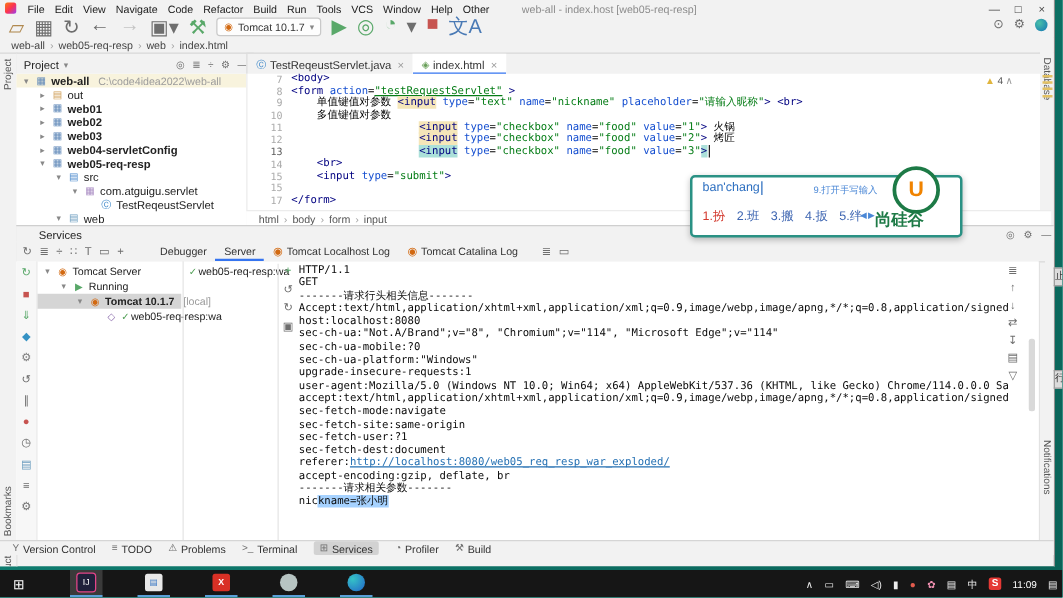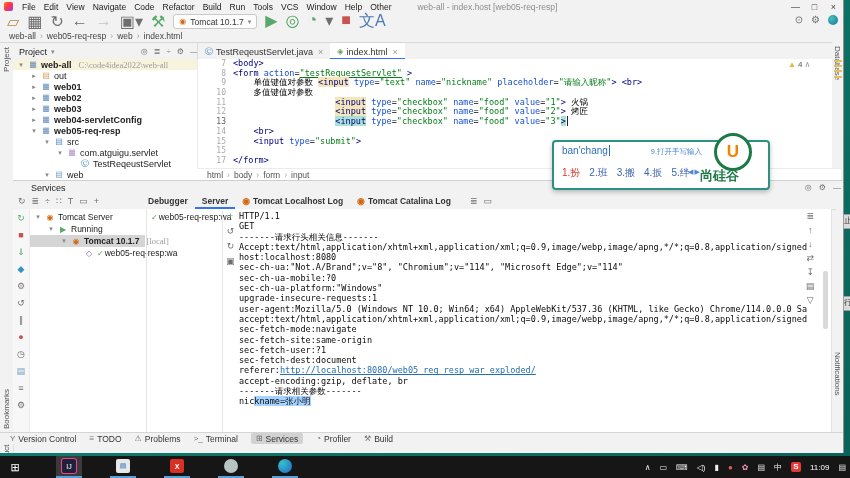--- a/index.html
+++ b/index.html
@@ -27,21 +27,21 @@
   .vlabel-r{position:absolute;left:1px;writing-mode:vertical-rl;font-size:8px;color:#555;white-space:nowrap;}
   .stripe-mark{position:absolute;left:2px;width:8px;height:2px;background:#e3c163;}
   
   #project-header{position:absolute;left:13px;top:42px;width:184px;height:17px;display:flex;align-items:center;gap:4px;padding-left:6px;font-size:9px;color:#222;background:#f2f2f2;border-top:1px solid #d8d8d8;}
   #project-header .spacer{flex:1;}
   #project-tree{position:absolute;left:13px;top:59px;width:184px;height:121px;background:#fff;overflow:hidden;}
   .trow{display:flex;align-items:center;gap:3px;height:11px;font-size:9px;white-space:nowrap;color:#222;}
   .trow .arr{width:8px;flex:none;color:#888;font-size:7px;text-align:center;}
   .trow .ic{width:10px;flex:none;font-size:8px;text-align:center;}
   .trow .lbl.b{font-weight:bold;}
-  .trow .sfx{color:#9b9b9b;font-size:8.5px;margin-left:4px;font-family:Liberation Serif, serif;}
+  .trow .sfx{color:#9b9b9b;font-size:8.5px;margin-left:4px;}
   .trow .chk{color:#4f9f54;font-size:8px;margin-right:-2px;}
   .trow.hl{background:#f8f3dd;}
   .trow.sel{background:#d5d5d5;}
   
   #tabbar{position:absolute;left:197px;top:42px;width:634px;height:17px;display:flex;background:#f2f2f2;border-top:1px solid #d8d8d8;border-left:1px solid #dcdcdc;}
   .tab{display:flex;align-items:center;gap:3px;padding:0 7px;font-size:9px;color:#333;}
   .tab.active{background:#fff;box-shadow:inset 0 -2px 0 var(--accent);}
   .tab .ic{font-size:8px;}
   .tab-close{color:#999;margin-left:2px;}
   #editor{position:absolute;left:197px;top:59px;width:634px;height:109px;background:#fff;overflow:hidden;border-left:1px solid #ececec;}
@@ -57,21 +57,21 @@
   .tk-taghl{color:var(--tag_navy);background:var(--hl_tan);}
   .tk-taghl2{color:var(--tag_navy);background:var(--hl_cyan);}
   .tk-caret{border-left:1px solid #222;margin-left:1px;}
   #inspect-widget{position:absolute;left:788px;top:60px;font-size:8px;color:#555;display:flex;gap:2px;align-items:center;}
   #ed-breadcrumb{position:absolute;left:197px;top:168px;width:634px;height:12px;display:flex;align-items:center;gap:4px;padding-left:10px;font-size:8.5px;color:#555;background:#fff;border-top:1px solid #ececec;}
   
   #svc-header{position:absolute;left:13px;top:180px;width:818px;height:13px;display:flex;align-items:center;background:#f2f2f2;border-top:1px solid #cfcfcf;font-size:9px;color:#222;padding-left:18px;}
   #svc-header .spacer{flex:1;}
   #svc-toolbar{position:absolute;left:13px;top:193px;width:818px;height:16px;display:flex;align-items:center;background:#f2f2f2;border-bottom:1px solid #d9d9d9;padding-left:5px;gap:6px;}
   #svc-toolbar .ic{font-size:9px;}
-  #svc-tabs{display:flex;margin-left:36px;height:16px;font-weight:bold;}
+  #svc-tabs{display:flex;margin-left:16px;height:16px;}
   .stab{display:flex;align-items:center;gap:3px;padding:0 7px;font-size:8.5px;color:#333;white-space:nowrap;}
   .stab.active{box-shadow:inset 0 -2px 0 var(--accent);}
   .stab .ic{font-size:8px;}
   #svc-body{position:absolute;left:13px;top:209px;width:818px;height:223px;background:#fff;}
   #svc-left-icons{position:absolute;left:0;top:0;width:16px;height:223px;background:#f7f7f7;border-right:1px solid #ececec;display:flex;flex-direction:column;align-items:center;gap:7px;padding-top:4px;}
   #svc-left-icons .ic{font-size:9px;line-height:10px;}
   #svc-tree{position:absolute;left:17px;top:2px;width:115px;}
   #svc-tree .trow{height:12px;font-size:8.5px;}
   #svc-deploy{position:absolute;left:133px;top:0;width:75px;height:223px;border-left:1px solid #e5e5e5;padding-top:2px;}
   #svc-deploy .trow{height:12px;font-size:8.5px;padding-left:4px;}

